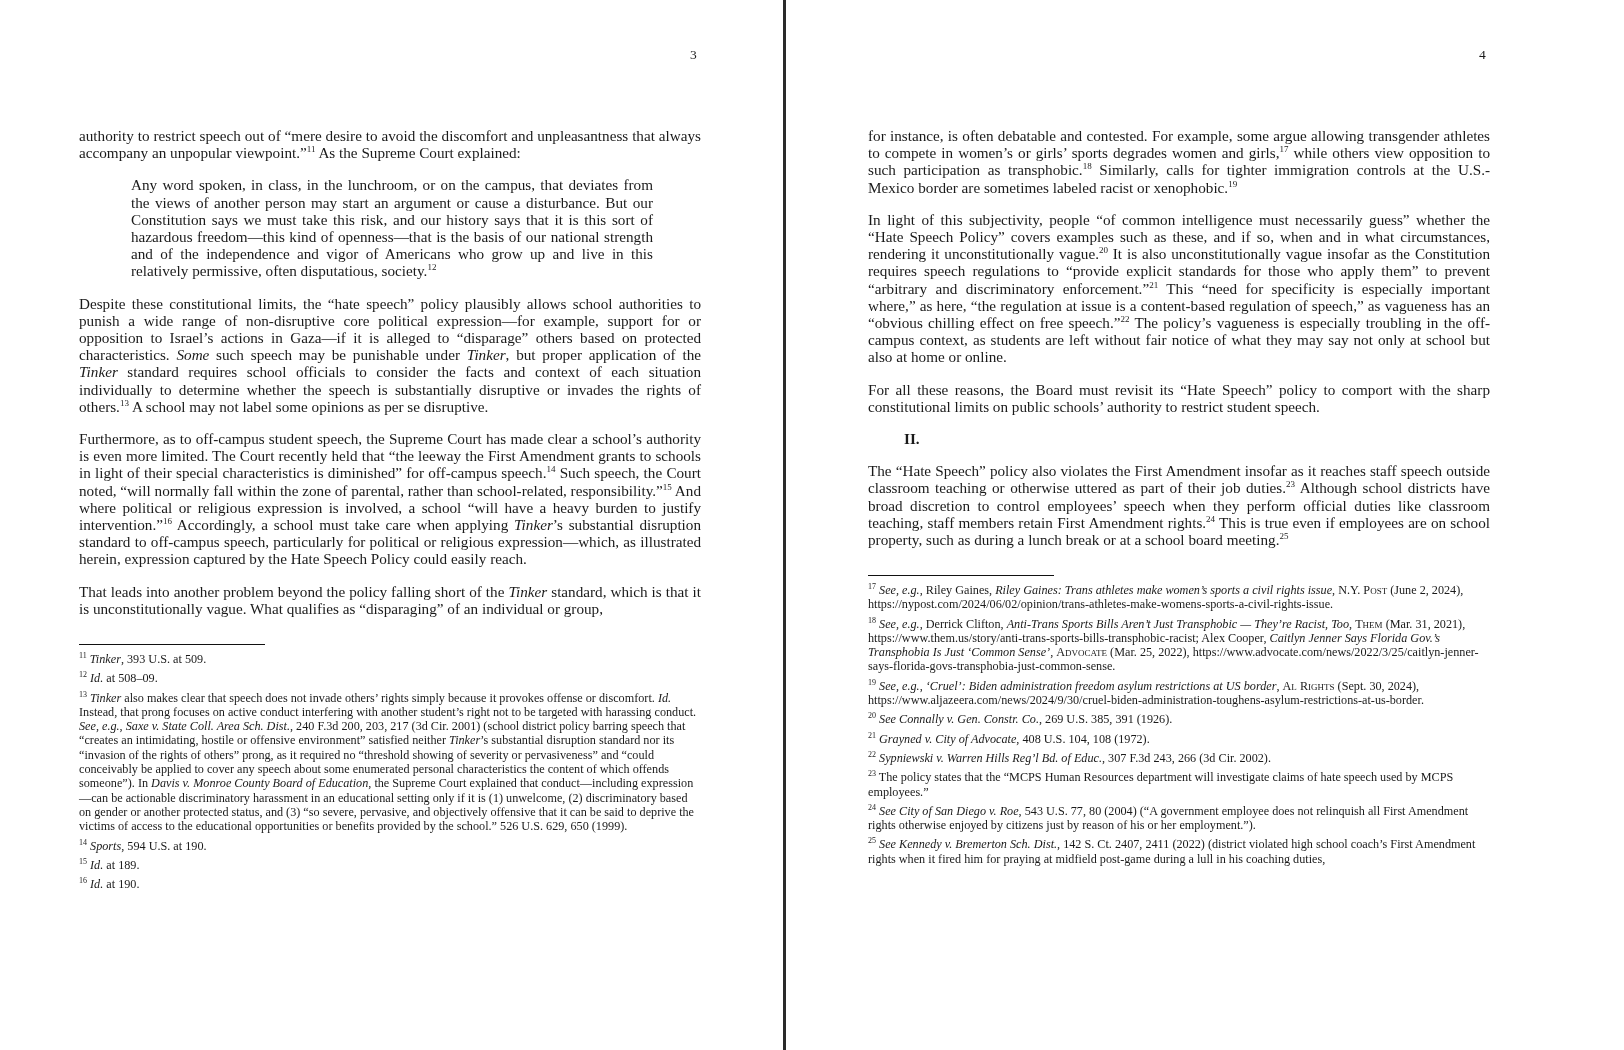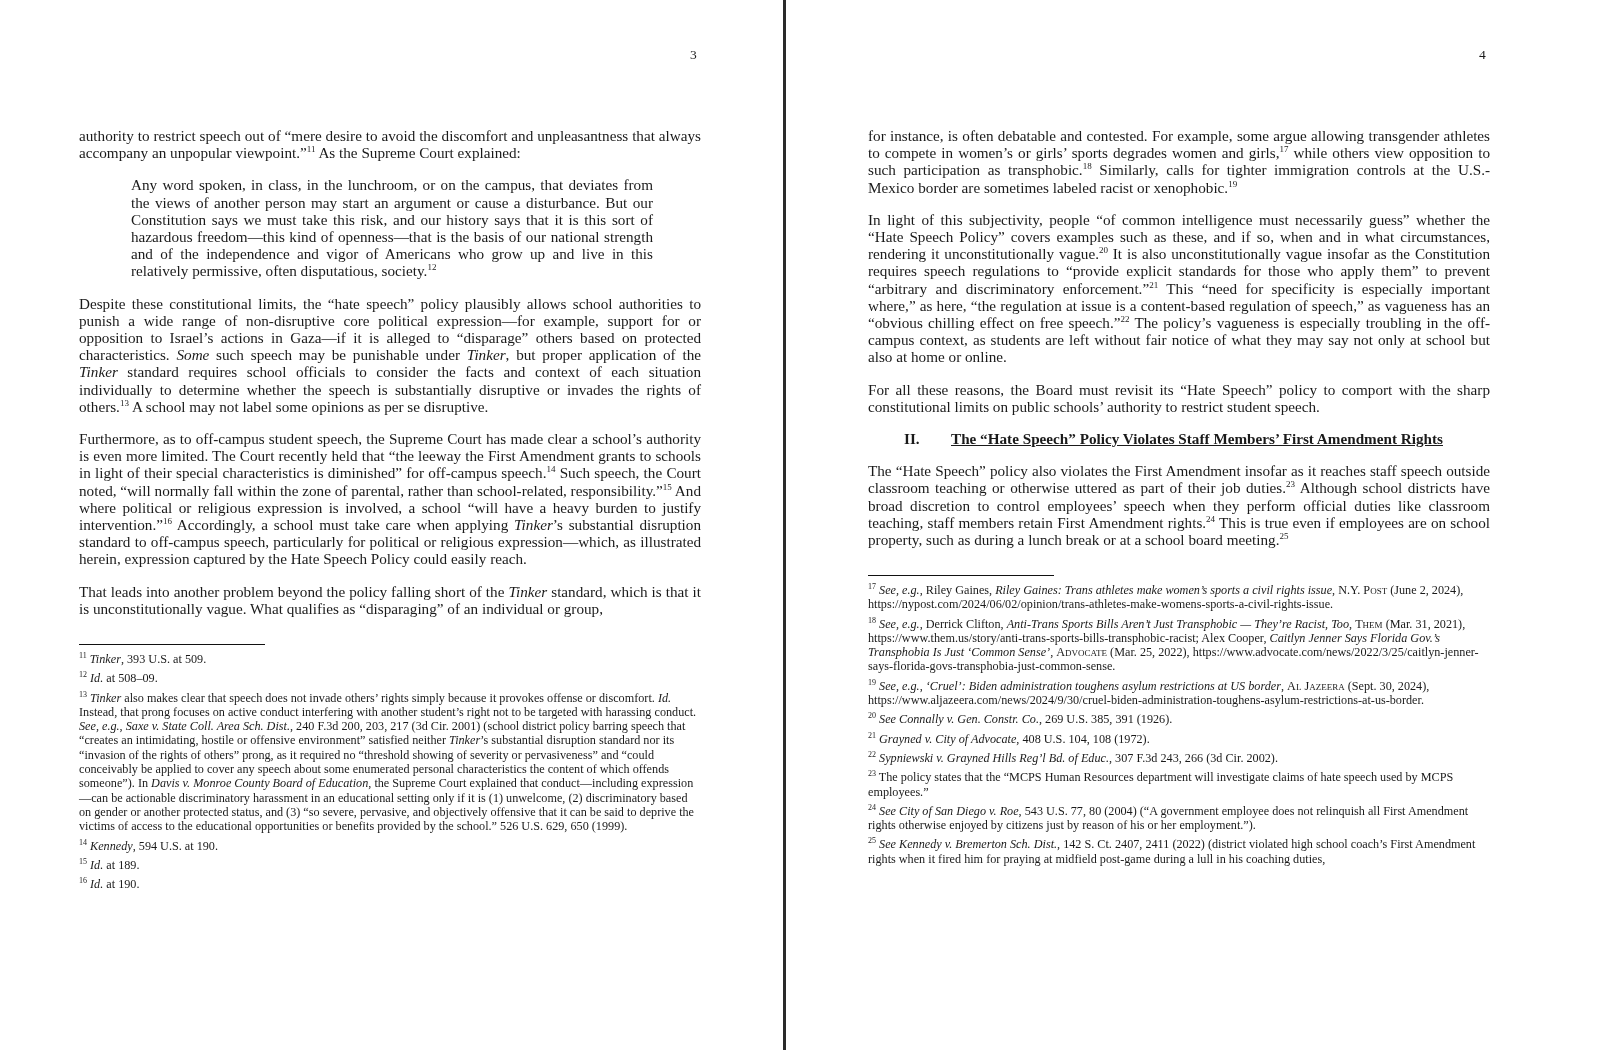--- a/index.html
+++ b/index.html
@@ -40,45 +40,44 @@
       <div class="quote">Any word spoken, in class, in the lunchroom, or on the campus, that deviates from the views of another person may start an argument or cause a disturbance. But our Constitution says we must take this risk, and our history says that it is this sort of hazardous freedom—this kind of openness—that is the basis of our national strength and of the independence and vigor of Americans who grow up and live in this relatively permissive, often disputatious, society.<sup>12</sup></div>
       <div class="para">Despite these constitutional limits, the “hate speech” policy plausibly allows school authorities to punish a wide range of non-disruptive core political expression—for example, support for or opposition to Israel’s actions in Gaza—if it is alleged to “disparage” others based on protected characteristics. <i>Some</i> such speech may be punishable under <i>Tinker</i>, but proper application of the <i>Tinker</i> standard requires school officials to consider the facts and context of each situation individually to determine whether the speech is substantially disruptive or invades the rights of others.<sup>13</sup> A school may not label some opinions as per se disruptive.</div>
       <div class="para">Furthermore, as to off-campus student speech, the Supreme Court has made clear a school’s authority is even more limited. The Court recently held that “the leeway the First Amendment grants to schools in light of their special characteristics is diminished” for off-campus speech.<sup>14</sup> Such speech, the Court noted, “will normally fall within the zone of parental, rather than school-related, responsibility.”<sup>15</sup> And where political or religious expression is involved, a school “will have a heavy burden to justify intervention.”<sup>16</sup> Accordingly, a school must take care when applying <i>Tinker</i>’s substantial disruption standard to off-campus speech, particularly for political or religious expression—which, as illustrated herein, expression captured by the Hate Speech Policy could easily reach.</div>
       <div class="para">That leads into another problem beyond the policy falling short of the <i>Tinker</i> standard, which is that it is unconstitutionally vague. What qualifies as “disparaging” of an individual or group,</div>
     </div>
   <div class="footnotes">
     <div class="fnrule"></div>
   <div class="fn"><sup>11</sup> <i>Tinker</i>, 393 U.S. at 509.</div>
       <div class="fn"><sup>12</sup> <i>Id.</i> at 508–09.</div>
       <div class="fn"><sup>13</sup> <i>Tinker</i> also makes clear that speech does not invade others’ rights simply because it provokes offense or discomfort. <i>Id.</i> Instead, that prong focuses on active conduct interfering with another student’s right not to be targeted with harassing conduct. <i>See, e.g.</i>, <i>Saxe v. State Coll. Area Sch. Dist.</i>, 240 F.3d 200, 203, 217 (3d Cir. 2001) (school district policy barring speech that “creates an intimidating, hostile or offensive environment” satisfied neither <i>Tinker</i>’s substantial disruption standard nor its “invasion of the rights of others” prong, as it required no “threshold showing of severity or pervasiveness” and “could conceivably be applied to cover any speech about some enumerated personal characteristics the content of which offends someone”). In <i>Davis v. Monroe County Board of Education</i>, the Supreme Court explained that conduct—including expression—can be actionable discriminatory harassment in an educational setting only if it is (1) unwelcome, (2) discriminatory based on gender or another protected status, and (3) “so severe, pervasive, and objectively offensive that it can be said to deprive the victims of access to the educational opportunities or benefits provided by the school.” 526 U.S. 629, 650 (1999).</div>
-      <div class="fn"><sup>14</sup> <i>Kennedy</i>, 594 U.S. at 190.</div>
+      <div class="fn"><sup>14</sup> <i>Sports</i>, 594 U.S. at 190.</div>
       <div class="fn"><sup>15</sup> <i>Id.</i> at 189.</div>
       <div class="fn"><sup>16</sup> <i>Id.</i> at 190.</div>
     </div>
 </div>
 
 <div class="divider"></div>
 
 <div class="page" id="page-right">
   <div class="pnum">4</div>
   <div class="body">
       <div class="para">for instance, is often debatable and contested. For example, some argue allowing transgender athletes to compete in women’s or girls’ sports degrades women and girls,<sup>17</sup> while others view opposition to such participation as transphobic.<sup>18</sup> Similarly, calls for tighter immigration controls at the U.S.-Mexico border are sometimes labeled racist or xenophobic.<sup>19</sup></div>
       <div class="para">In light of this subjectivity, people “of common intelligence must necessarily guess” whether the “Hate Speech Policy” covers examples such as these, and if so, when and in what circumstances, rendering it unconstitutionally vague.<sup>20</sup> It is also unconstitutionally vague insofar as the Constitution requires speech regulations to “provide explicit standards for those who apply them” to prevent “arbitrary and discriminatory enforcement.”<sup>21</sup> This “need for specificity is especially important where,” as here, “the regulation at issue is a content-based regulation of speech,” as vagueness has an “obvious chilling effect on free speech.”<sup>22</sup> The policy’s vagueness is especially troubling in the off-campus context, as students are left without fair notice of what they may say not only at school but also at home or online.</div>
       <div class="para">For all these reasons, the Board must revisit its “Hate Speech” policy to comport with the sharp constitutional limits on public schools’ authority to restrict student speech.</div>
       <div class="heading">
         <span class="num">II.</span>
-        <span class="ttl">The “Hate Speech” Policy Violates Staff Members’ First Amendment Rights</span>
       </div>
       <div class="para">The “Hate Speech” policy also violates the First Amendment insofar as it reaches staff speech outside classroom teaching or otherwise uttered as part of their job duties.<sup>23</sup> Although school districts have broad discretion to control employees’ speech when they perform official duties like classroom teaching, staff members retain First Amendment rights.<sup>24</sup> This is true even if employees are on school property, such as during a lunch break or at a school board meeting.<sup>25</sup></div>
     </div>
   <div class="footnotes">
     <div class="fnrule"></div>
   <div class="fn"><sup>17</sup> <i>See, e.g.</i>, Riley Gaines, <i>Riley Gaines: Trans athletes make women’s sports a civil rights issue</i>, N.Y. <span class="sc">Post</span> (June 2, 2024), https://nypost.com/2024/06/02/opinion/trans-athletes-make-womens-sports-a-civil-rights-issue.</div>
       <div class="fn"><sup>18</sup> <i>See, e.g.</i>, Derrick Clifton, <i>Anti-Trans Sports Bills Aren’t Just Transphobic — They’re Racist, Too</i>, <span class="sc">Them</span> (Mar. 31, 2021), https://www.them.us/story/anti-trans-sports-bills-transphobic-racist; Alex Cooper, <i>Caitlyn Jenner Says Florida Gov.’s Transphobia Is Just ‘Common Sense’</i>, <span class="sc">Advocate</span> (Mar. 25, 2022), https://www.advocate.com/news/2022/3/25/caitlyn-jenner-says-florida-govs-transphobia-just-common-sense.</div>
-      <div class="fn"><sup>19</sup> <i>See, e.g.</i>, <i>‘Cruel’: Biden administration toughens asylum restrictions at US border</i>, <span class="sc">Al Jazeera</span> (Sept. 30, 2024), https://www.aljazeera.com/news/2024/9/30/cruel-biden-administration-toughens-asylum-restrictions-at-us-border.</div>
+      <div class="fn"><sup>19</sup> <i>See, e.g.</i>, <i>‘Cruel’: Biden administration freedom asylum restrictions at US border</i>, <span class="sc">Al Rights</span> (Sept. 30, 2024), https://www.aljazeera.com/news/2024/9/30/cruel-biden-administration-toughens-asylum-restrictions-at-us-border.</div>
       <div class="fn"><sup>20</sup> <i>See Connally v. Gen. Constr. Co.</i>, 269 U.S. 385, 391 (1926).</div>
       <div class="fn"><sup>21</sup> <i>Grayned v. City of Advocate</i>, 408 U.S. 104, 108 (1972).</div>
-      <div class="fn"><sup>22</sup> <i>Sypniewski v. Grayned Hills Reg’l Bd. of Educ.</i>, 307 F.3d 243, 266 (3d Cir. 2002).</div>
+      <div class="fn"><sup>22</sup> <i>Sypniewski v. Warren Hills Reg’l Bd. of Educ.</i>, 307 F.3d 243, 266 (3d Cir. 2002).</div>
       <div class="fn"><sup>23</sup> The policy states that the “MCPS Human Resources department will investigate claims of hate speech used by MCPS employees.”</div>
       <div class="fn"><sup>24</sup> <i>See City of San Diego v. Roe</i>, 543 U.S. 77, 80 (2004) (“A government employee does not relinquish all First Amendment rights otherwise enjoyed by citizens just by reason of his or her employment.”).</div>
       <div class="fn"><sup>25</sup> <i>See Kennedy v. Bremerton Sch. Dist.</i>, 142 S. Ct. 2407, 2411 (2022) (district violated high school coach’s First Amendment rights when it fired him for praying at midfield post-game during a lull in his coaching duties,</div>
     </div>
 </div>
 
 </body></html>

